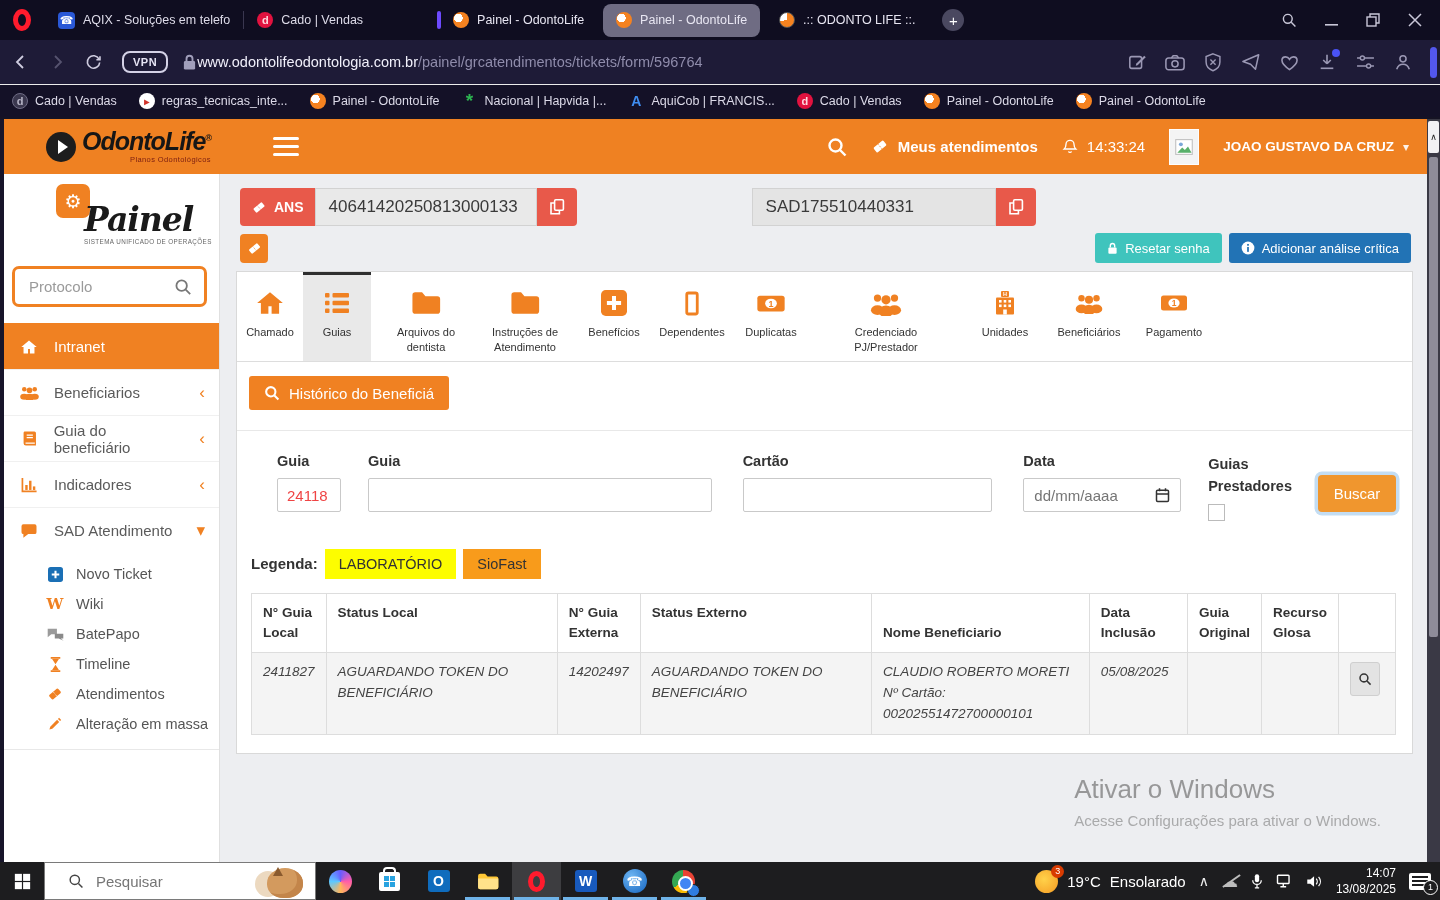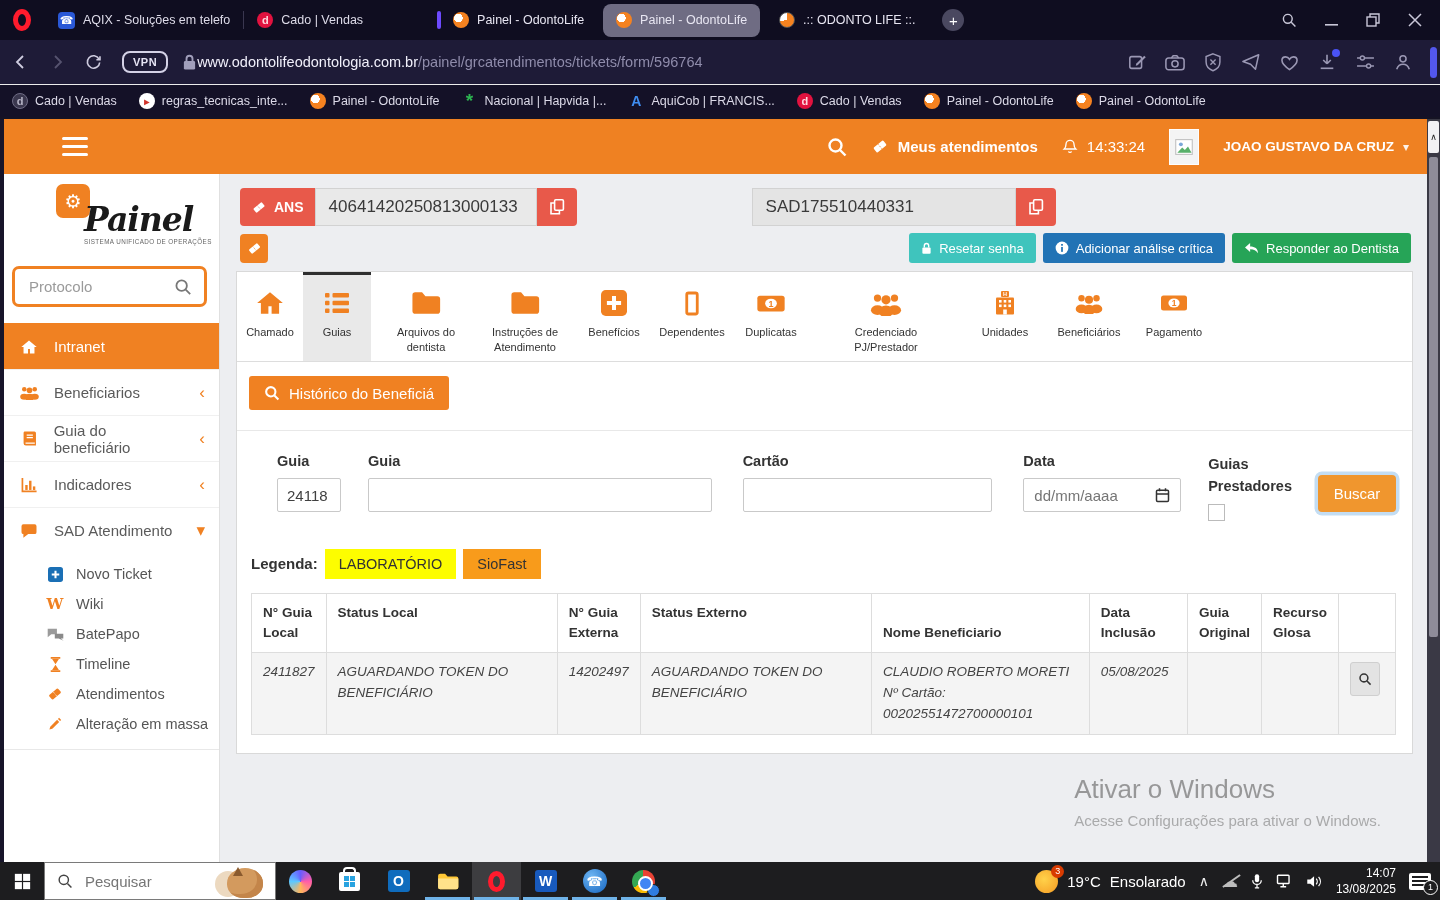--- a/index.html
+++ b/index.html
@@ -138,21 +138,21 @@
 
   .history-row{padding:14px 12px 12px 12px;}
   .history-btn{display:inline-flex;align-items:center;gap:9px;background:#f08122;border:none;color:#fff;
     font-size:15px;height:34px;padding:0 15px;border-radius:3px;cursor:pointer;font-family:"Liberation Sans",sans-serif;}
   .hr{border-top:1px solid #e8e8e8;margin:8px 0 0 0;}
 
   .form-row{display:flex;align-items:flex-start;padding:22px 16px 12px 40px;}
   .fld{display:flex;flex-direction:column;gap:9px;}
   .fld label{font-weight:bold;font-size:14.5px;color:#333;}
   .inp{border:1px solid #c9c9c9;height:34px;border-radius:2px;font-size:15px;padding:0 9px;background:#fff;
-    color:#404040;font-family:"Liberation Sans",sans-serif;outline:none;}
+    color:#ef4444;font-family:"Liberation Sans",sans-serif;outline:none;}
   .date-box{border:1px solid #c9c9c9;height:34px;border-radius:2px;display:flex;align-items:center;
     justify-content:space-between;padding:0 10px;color:#757575;font-size:15px;}
   .chk{width:17px;height:17px;border:1px solid #bbb;background:#fff;margin-top:1px;}
   .buscar-btn{margin-left:14px;margin-top:22px;width:78px;height:37px;background:#f0962e;border:none;
     border-radius:4px;color:#fff;font-size:15px;cursor:pointer;box-shadow:0 0 0 3.5px #c3ddf3;
     font-family:"Liberation Sans",sans-serif;}
 
   .legend-row{display:flex;align-items:center;padding:16px 16px 4px 14px;}
   .legend-title{font-weight:bold;font-size:15px;color:#333;}
   .chip{padding:7px 14px;font-size:14.5px;color:#333;margin-left:7px;}
@@ -168,22 +168,22 @@
   .mag-btn{width:30px;height:34px;background:#e3e3e3;border:1px solid #cfcfcf;border-radius:3px;
     display:flex;align-items:center;justify-content:center;cursor:pointer;}
 
   .watermark{position:absolute;right:46px;top:600px;color:rgba(118,118,118,.72);pointer-events:none;}
   .wm1{font-size:26px;}
   .wm2{font-size:15px;margin-top:7px;color:rgba(128,128,128,.62);}
 
   
   #taskbar{top:862px;height:38px;background:#1d1d1f;display:flex;align-items:stretch;color:#fff;}
   .tb-start{width:44px;display:flex;align-items:center;justify-content:center;}
-  .tb-search{width:232px;background:#fff;border:1px solid #7a7a7a;display:flex;align-items:center;
-    padding-left:12px;gap:10px;position:relative;}
+  .tb-search{width:272px;background:#fff;border:1px solid #7a7a7a;display:flex;align-items:center;
+    padding-left:23px;gap:10px;position:relative;}
   .tb-search input{border:none;outline:none;font-size:15px;color:#3d3d3d;width:150px;
     font-family:"Liberation Sans",sans-serif;background:transparent;}
   .fox{position:absolute;right:4px;bottom:0;width:58px;height:34px;}
   .fox .tail{position:absolute;left:2px;bottom:2px;width:26px;height:26px;border-radius:50%;background:#ecd9c0;}
   .fox .body{position:absolute;left:14px;bottom:1px;width:36px;height:30px;border-radius:50% 50% 46% 46%;
     background:#d39a5e;box-shadow:inset -6px -4px 0 #c3854a;}
   .fox .ear{position:absolute;left:20px;top:2px;width:0;height:0;border-left:5px solid transparent;
     border-right:5px solid transparent;border-bottom:9px solid #8a5a2e;}
   .tb-ic{width:49px;display:flex;align-items:center;justify-content:center;position:relative;}
   .tb-ic.active{background:#3d3d40;}
@@ -394,20 +394,29 @@
   </div>
   <div class="bm">
     <span class="bm-ic fav-odonto"></span>
     <span>Painel - OdontoLife</span>
   </div>
 </div>
 
 <div class="band" id="app">
 
   <div id="app-header">
+    <div class="brand-wrap">
+      <div class="brand-circle">
+          <span></span>
+        </div>
+      <div class="brand-text">
+        <div class="brand-title"><span>OdontoLife</span><sup style="font-size:9px;">®</sup></div>
+        <div class="brand-sub">Planos Odontológicos</div>
+      </div>
+    </div>
     <div class="hamburger">
         <i></i>
         <i></i>
         <i></i>
       </div>
     <div class="hdr-right">
       <div>
         <svg width="20" height="20" viewBox="0 0 20 20">
             <circle cx="8.5" cy="8.5" r="6" fill="none" stroke="#fff" stroke-width="2.4"></circle>
             <line x1="13" y1="13" x2="18.5" y2="18.5" stroke="#fff" stroke-width="2.4"></line>
@@ -588,21 +597,21 @@
       <div class="ro-input" style="width:222px;">
         <span>40641420250813000133</span>
       </div>
       <div class="copy-btn">
         <svg width="16" height="18" viewBox="0 0 20 22">
             <rect x="7" y="2" width="11" height="13" rx="1.5" fill="none" stroke="#fff" stroke-width="2"></rect>
             <path d="M13 15v4.5H2.5V6H7" fill="none" stroke="#fff" stroke-width="2"></path>
           </svg>
       </div>
       <div style="margin-left:175px;display:flex;">
-        <div class="ro-input" style="width:264px;background:#e4e4e4;">
+        <div class="ro-input" style="width:244px;background:#e4e4e4;">
           <span>SAD175510440331</span>
         </div>
         <div class="copy-btn">
           <svg width="16" height="18" viewBox="0 0 20 22">
               <rect x="7" y="2" width="11" height="13" rx="1.5" fill="none" stroke="#fff" stroke-width="2"></rect>
               <path d="M13 15v4.5H2.5V6H7" fill="none" stroke="#fff" stroke-width="2"></path>
             </svg>
         </div>
       </div>
     </div>
@@ -624,26 +633,20 @@
             </svg>
           <span>Resetar senha</span>
         </button>
         <button class="abtn blue">
           <svg width="14" height="14" viewBox="0 0 16 16">
               <circle cx="8" cy="8" r="7.3" fill="#fff"></circle>
               <rect x="7" y="6.8" width="2" height="5.6" fill="#2273b5"></rect>
               <rect x="7" y="3.4" width="2" height="2" fill="#2273b5"></rect>
             </svg>
           <span>Adicionar análise crítica</span>
-        </button>
-        <button class="abtn green">
-          <svg width="15" height="13" viewBox="0 0 22 18" fill="#fff">
-              <path d="M9 1 1.5 7.5 9 14v-4c5.5 0 9 2 11.5 6C20.5 9 16 6 9 6z"></path>
-            </svg>
-          <span>Responder ao Dentista</span>
         </button>
       </div>
     </div>
 
     <div class="panel">
 
       <div class="tabstrip">
         <div class="tstab" style="width:66px;">
           <span class="ticon">
             <svg width="30" height="26" viewBox="0 0 28 24" fill="currentColor">

